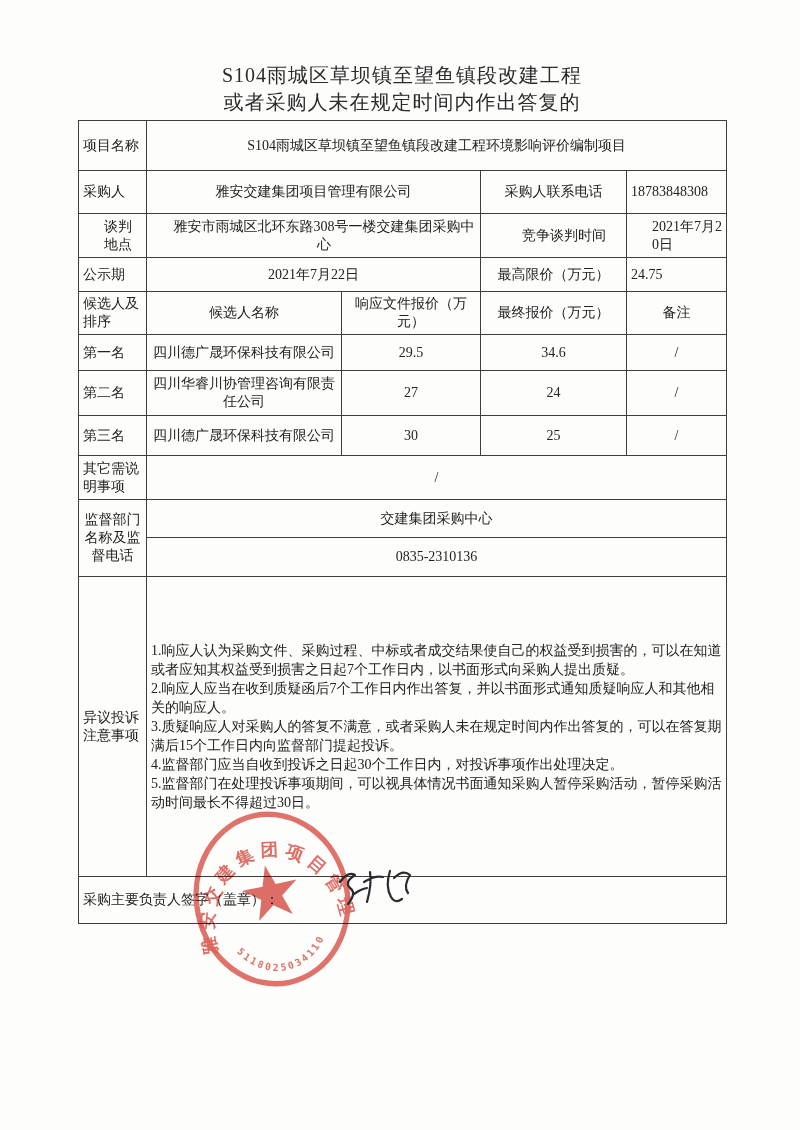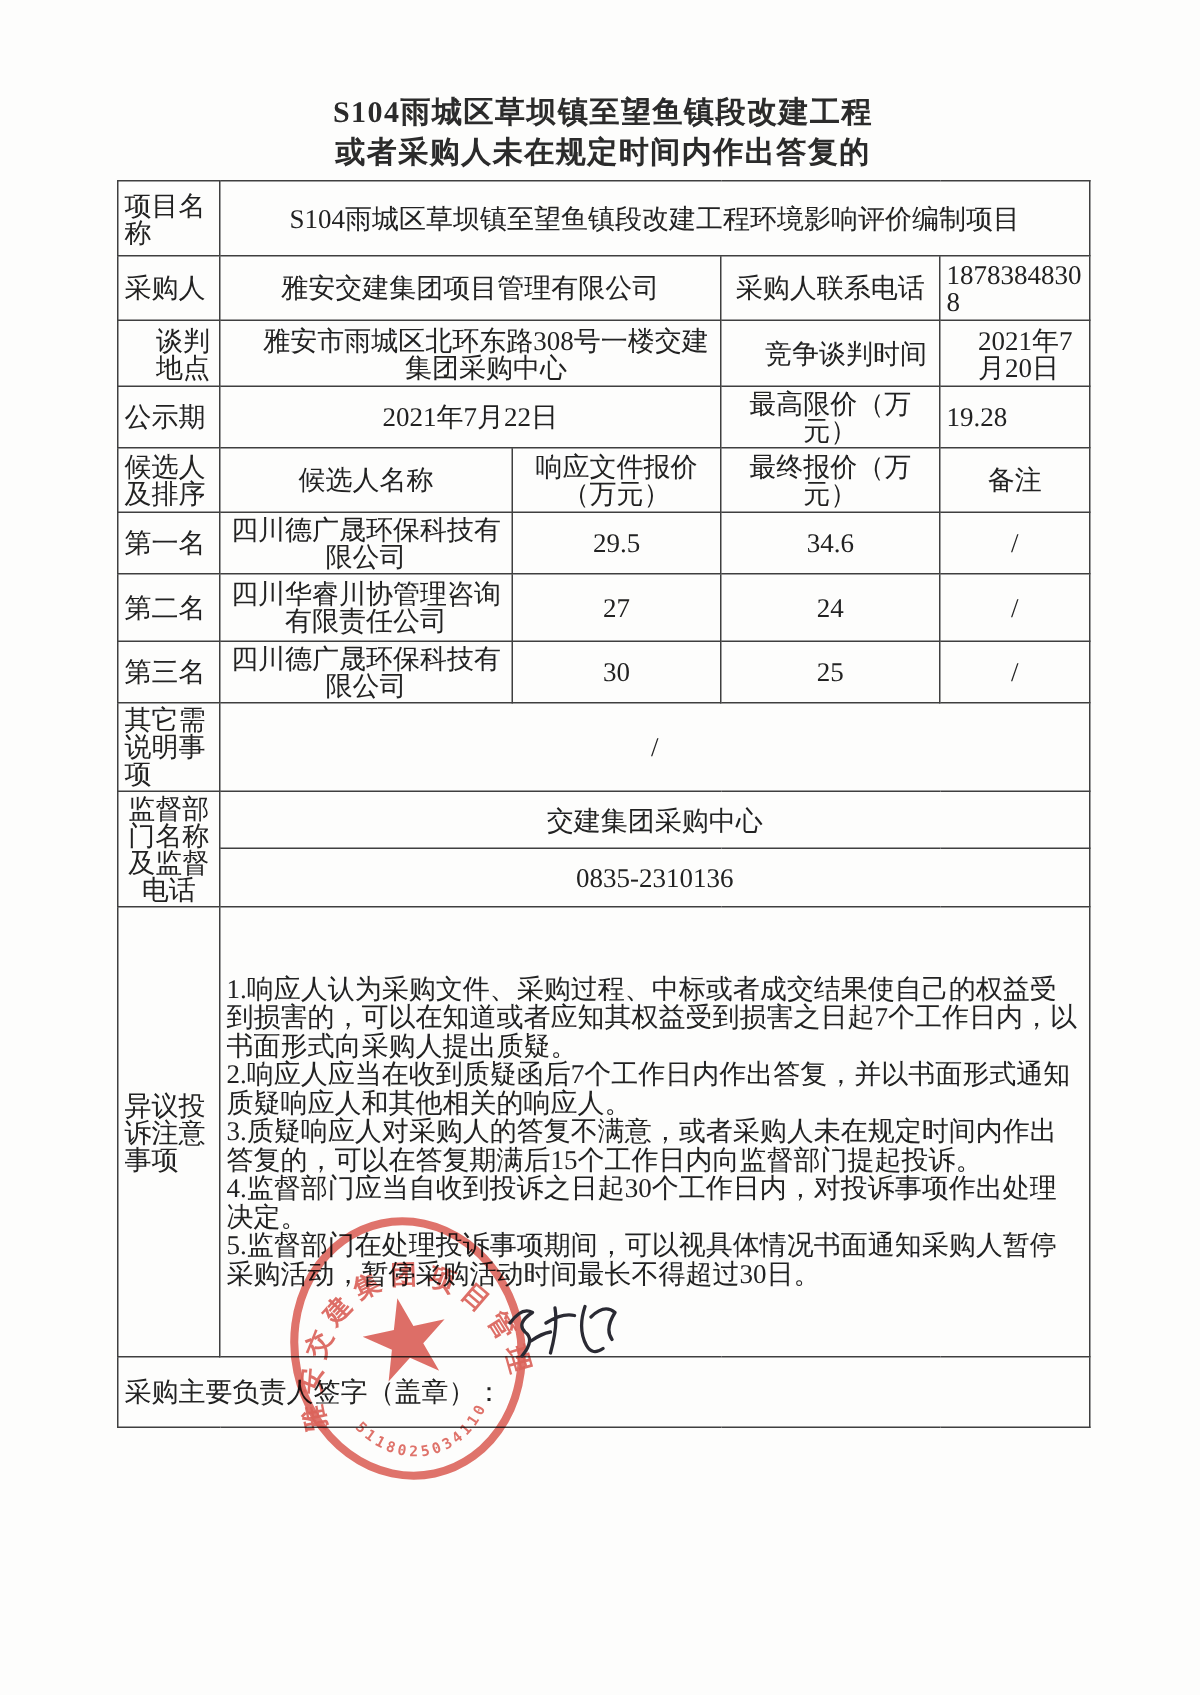--- a/index.html
+++ b/index.html
@@ -16,32 +16,32 @@
     height: 1130px;
     background: #fdfdfc;
     overflow: hidden;
   }
   .doc-title {
     position: absolute;
     left: 78px; top: 62px;
     width: 648px;
     text-align: center;
     font-size: 20px;
-    font-weight: bold;
+    font-weight: normal;
     color: #2b2b2b;
     line-height: 27px;
     letter-spacing: 1px;
   }
   table.doc-table {
     position: absolute;
     left: 78px; top: 120px;
     width: 648px;
     border-collapse: collapse;
     table-layout: fixed;
-    font-size: 18px;
+    font-size: 14px;
     color: #222;
   }
   table.doc-table td {
     border: 1.6px solid #3f3f3f;
     padding: 2px 4px;
     vertical-align: middle;
     line-height: 18px;
     word-break: break-all;
   }
   td.lbl  { text-align: left; }
@@ -116,21 +116,21 @@
       <tr class="r3">
         <td class="lbl">谈判地点</td>
         <td class="val" colspan="2">雅安市雨城区北环东路308号一楼交建集团采购中心</td>
         <td class="lbl2">竞争谈判时间</td>
         <td class="val2">2021年7月20日</td>
       </tr>
       <tr class="r4">
         <td class="lbl">公示期</td>
         <td class="val" colspan="2">2021年7月22日</td>
         <td class="lbl2">最高限价（万元）</td>
-        <td class="val2">19.28</td>
+        <td class="val2">24.75</td>
       </tr>
       <tr class="r5">
         <td class="lbl">候选人及排序</td>
         <td class="ctr">候选人名称</td>
         <td class="ctr">响应文件报价（万元）</td>
         <td class="ctr">最终报价（万元）</td>
         <td class="ctr">备注</td>
       </tr>
       <tr class="r6">
         <td class="lbl">第一名</td>

